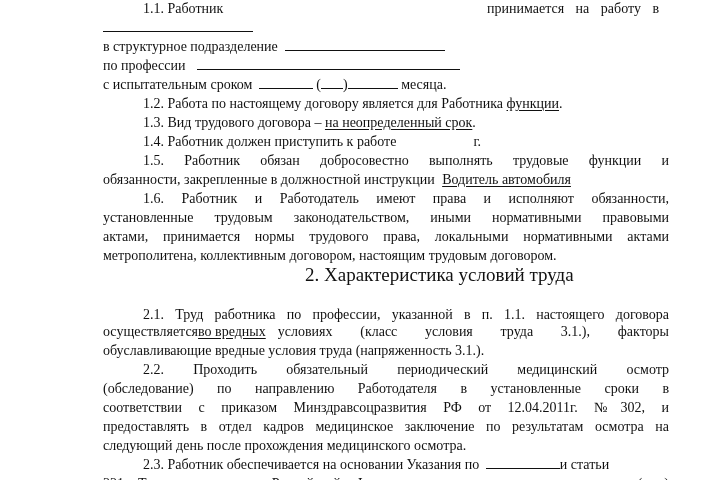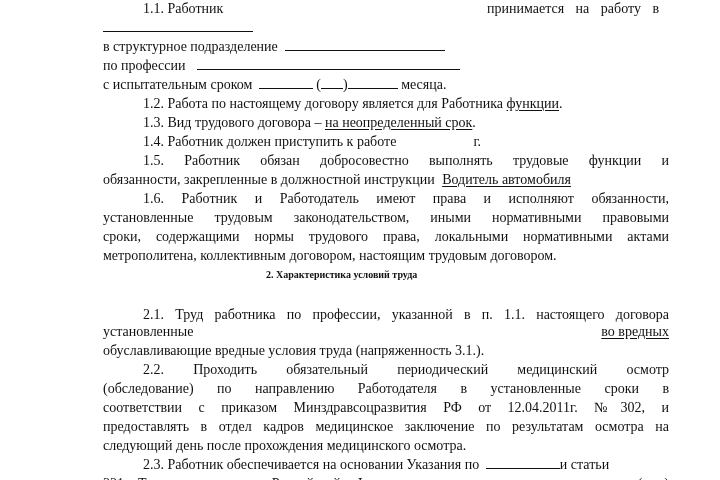--- a/index.html
+++ b/index.html
@@ -5,21 +5,21 @@
   html, body { margin:0; padding:0; background:#ffffff; }
   body { width:720px; height:480px; overflow:hidden; position:relative;
          font-family:"Liberation Serif", "DejaVu Serif", serif; color:#111; }
   .page { position:absolute; left:103px; top:0; width:566px; }
   .line { position:absolute; left:0; height:19px; line-height:19px; font-size:14px; white-space:nowrap; }
   .just { width:566px; text-align:justify; text-align-last:justify; }
   .ind { padding-left:40px; box-sizing:border-box; }
   .u { text-decoration:underline; text-underline-offset:2px; }
   .blank { display:inline-block; border-bottom:1px solid #111; height:13px; vertical-align:baseline; }
   .blank.thick { border-bottom:1.6px solid #111; }
-  .h2 { position:absolute; font-weight:bold; font-size:10px; line-height:19px; white-space:nowrap; }
+  .h2 { position:absolute; font-weight:normal; font-size:19px; line-height:19px; white-space:nowrap;margin-left:39px; }
 </style>
 </head>
 <body>
 
 <div class="page">
 
   <div class="line" style="top:-1px;left:40px;">1.1. Работник</div>
   <div class="line" style="top:-1px;left:384px;word-spacing:8px;">принимается   на   работу   в</div>
   <div class="line" style="top:18px;"><span class="blank" style="width:150px;"></span></div>
 
@@ -53,29 +53,30 @@
   </div>
 
   <div class="line just ind" style="top:151px;">1.5. Работник обязан добросовестно выполнять трудовые функции и</div>
   <div class="line" style="top:170px;">
     <span>обязанности, закрепленные в должностной инструкции</span>
     <span class="u" style="margin-left:4px;">Водитель автомобиля</span>
   </div>
 
   <div class="line just ind" style="top:189px;">1.6. Работник и Работодатель имеют права и исполняют обязанности,</div>
   <div class="line just" style="top:208px;">установленные трудовым законодательством, иными нормативными правовыми</div>
-  <div class="line just" style="top:227px;">сроки, содержащими нормы трудового права, локальными нормативными актами</div>
+  <div class="line just" style="top:227px;">актами, принимается нормы трудового права, локальными нормативными актами</div>
   <div class="line" style="top:246px;">метрополитена, коллективным договором, настоящим трудовым договором.</div>
 
   <div class="h2" style="top:265px;left:163px;">2. Характеристика условий труда</div>
 
   <div class="line just ind" style="top:305px;">2.1. Труд работника по профессии, указанной в п. 1.1. настоящего договора</div>
   <div class="line" style="top:322px;width:566px;display:flex;justify-content:space-between;">
-    <span>установленные</span>
+    <span>осуществляется</span>
     <span class="u">во вредных</span>
+    <span style="flex:1;text-align:justify;text-align-last:justify;margin-left:12px;word-spacing:6px;">условиях (класс условия труда 3.1.), факторы</span>
   </div>
   <div class="line" style="top:341px;">обуславливающие вредные условия труда (напряженность 3.1.).</div>
 
   <div class="line just ind" style="top:360px;">2.2. Проходить обязательный периодический медицинский осмотр</div>
   <div class="line just" style="top:379px;">(обследование) по направлению Работодателя в установленные сроки в</div>
   <div class="line just" style="top:398px;">соответствии с приказом Минздравсоцразвития РФ от 12.04.2011г. №302, и</div>
   <div class="line just" style="top:417px;">предоставлять в отдел кадров медицинское заключение по результатам осмотра на</div>
   <div class="line" style="top:436px;">следующий день после прохождения медицинского осмотра.</div>
 
   <div class="line" style="top:455px;left:40px;">

